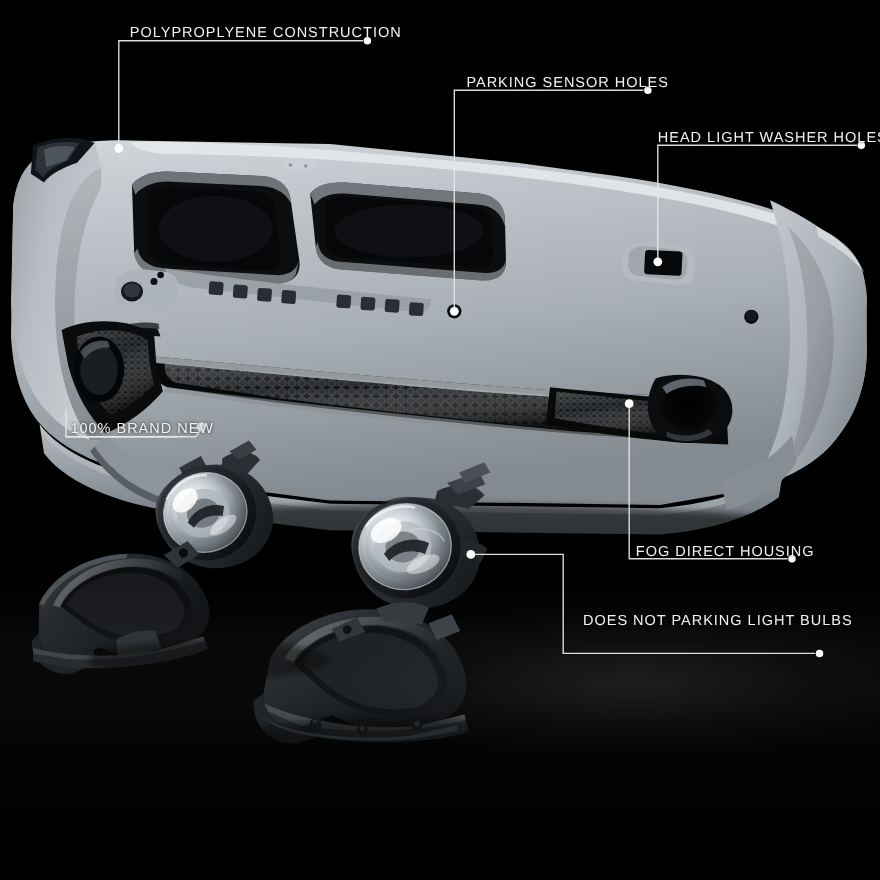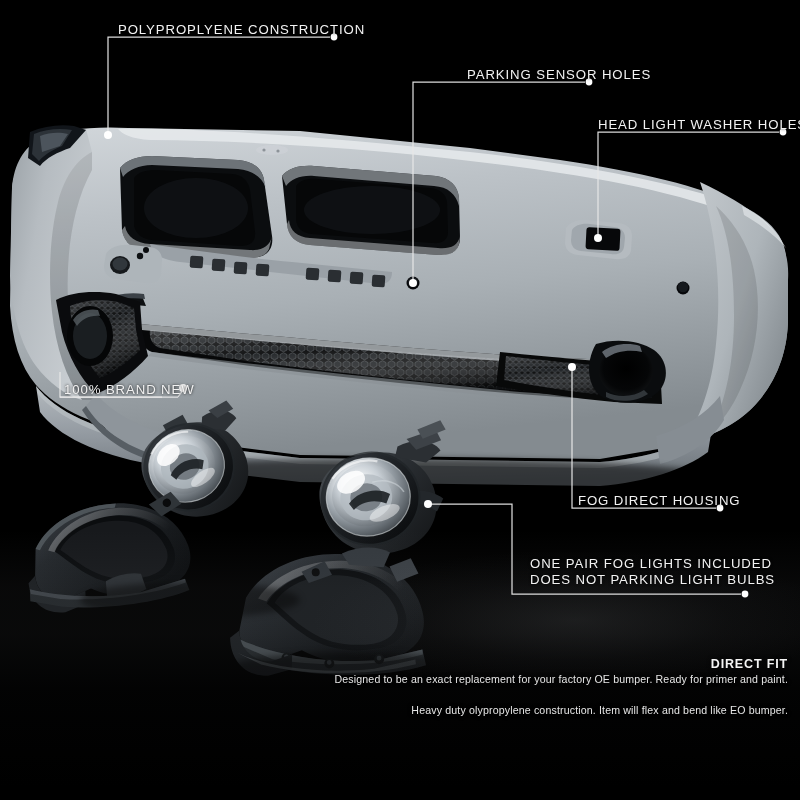--- a/index.html
+++ b/index.html
@@ -559,35 +559,29 @@
       <circle cx="334" cy="37" r="3.4"></circle>
       <circle cx="589" cy="82" r="3.4"></circle>
       <circle cx="783" cy="132" r="3.4"></circle>
       <circle cx="720" cy="508" r="3.4"></circle>
       <circle cx="745" cy="594" r="3.4"></circle>
     </g>
   </svg>
 
   <div class="lbl" style="left:118px; top:22px;">POLYPROPLYENE CONSTRUCTION</div>
 
-  <div class="lbl" style="left:424px; top:67px;margin-left:43px;">PARKING SENSOR HOLES</div>
+  <div class="lbl" style="left:424px; top:67px;">PARKING SENSOR HOLES</div>
 
   <div class="lbl" style="left:598px; top:117px;">HEAD LIGHT WASHER HOLES</div>
 
   <div class="lbl" style="left:64px; top:382px;text-align:center;">100% BRAND NEW</div>
 
   <div class="lbl" style="left:578px; top:493px;">FOG DIRECT HOUSING</div>
 
   <div class="lbl lbl2" style="left:530px; top:556px;">
-    <div>ONE PAIR FOG LIGHTS INCLUDED</div>
     <div>DOES NOT PARKING LIGHT BULBS</div>
   </div>
 
-  <div class="feat" style="top:657px;">
-    <div class="ft-h">DIRECT FIT</div>
-    <div class="ft-b">Designed to be an exact replacement for your factory OE bumper. Ready for primer and paint.</div>
+
+  <div class="feat" style="top:702px;">
   </div>
 
-  <div class="feat" style="top:702px;">
-    <div class="ft-b">Heavy duty olypropylene construction. Item will flex and bend like EO bumper.</div>
-  </div>
-
 </div>
 
 </body></html>

